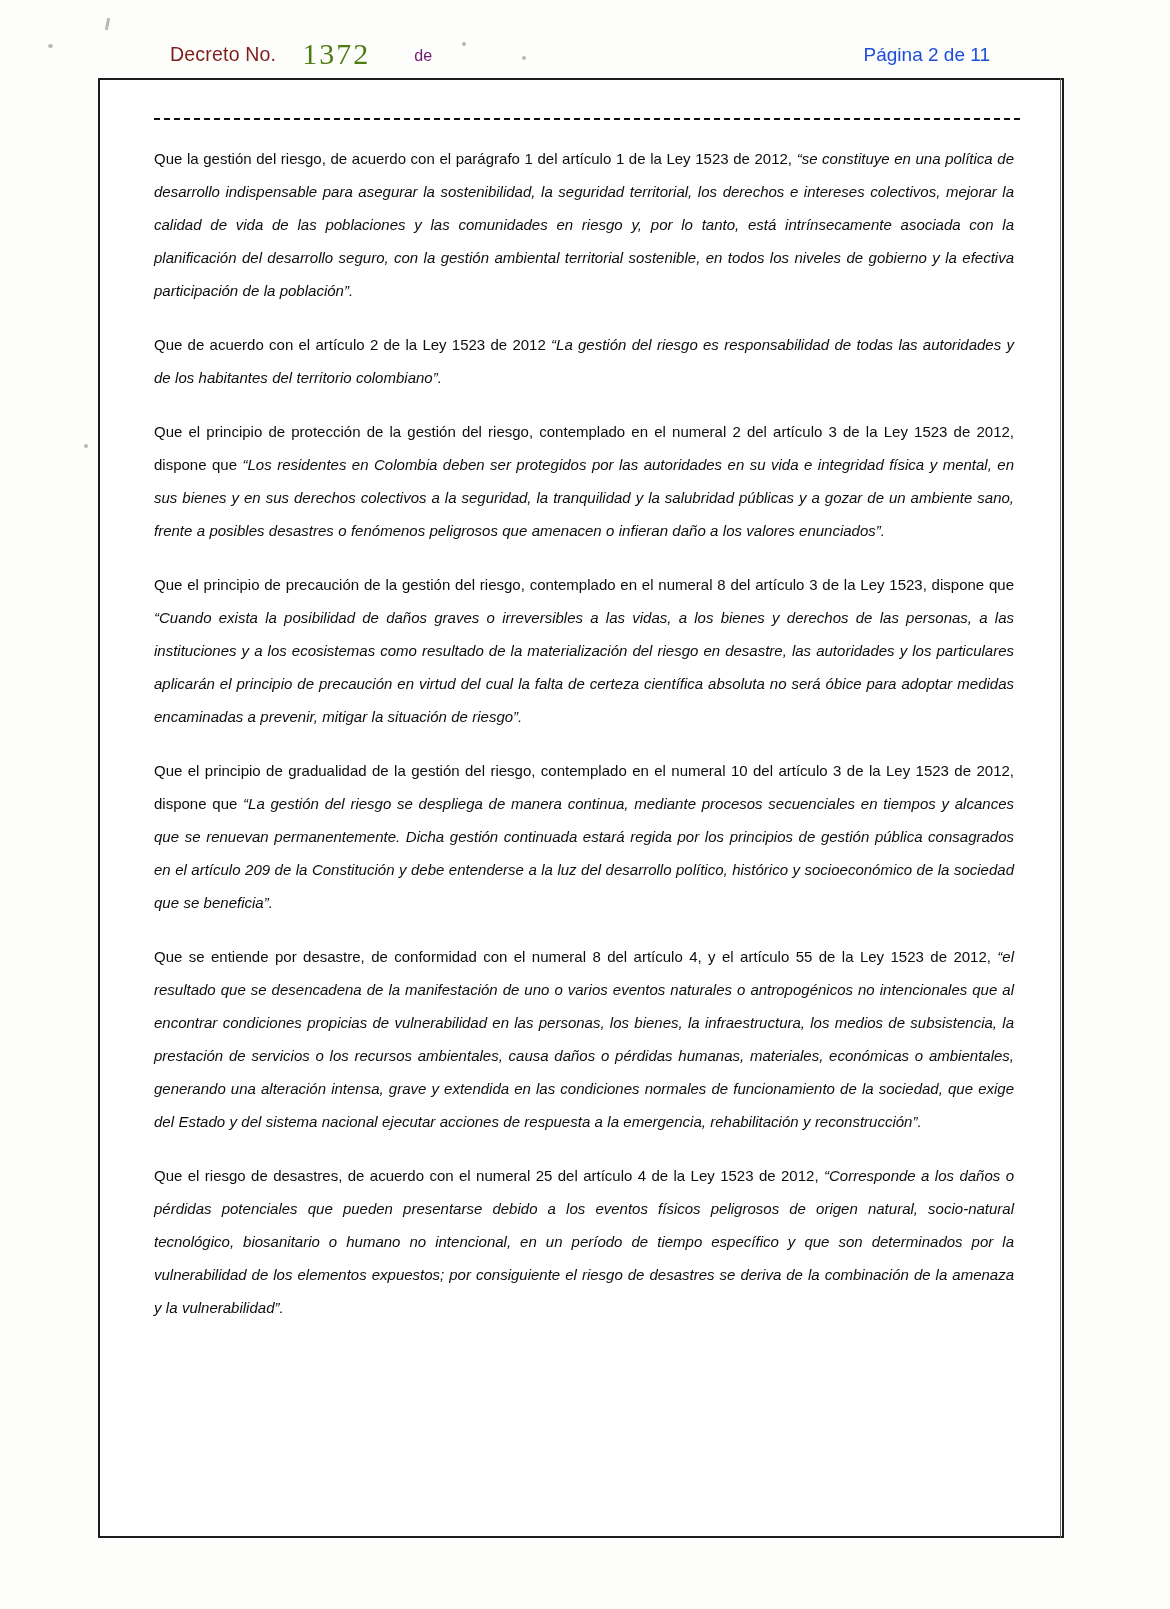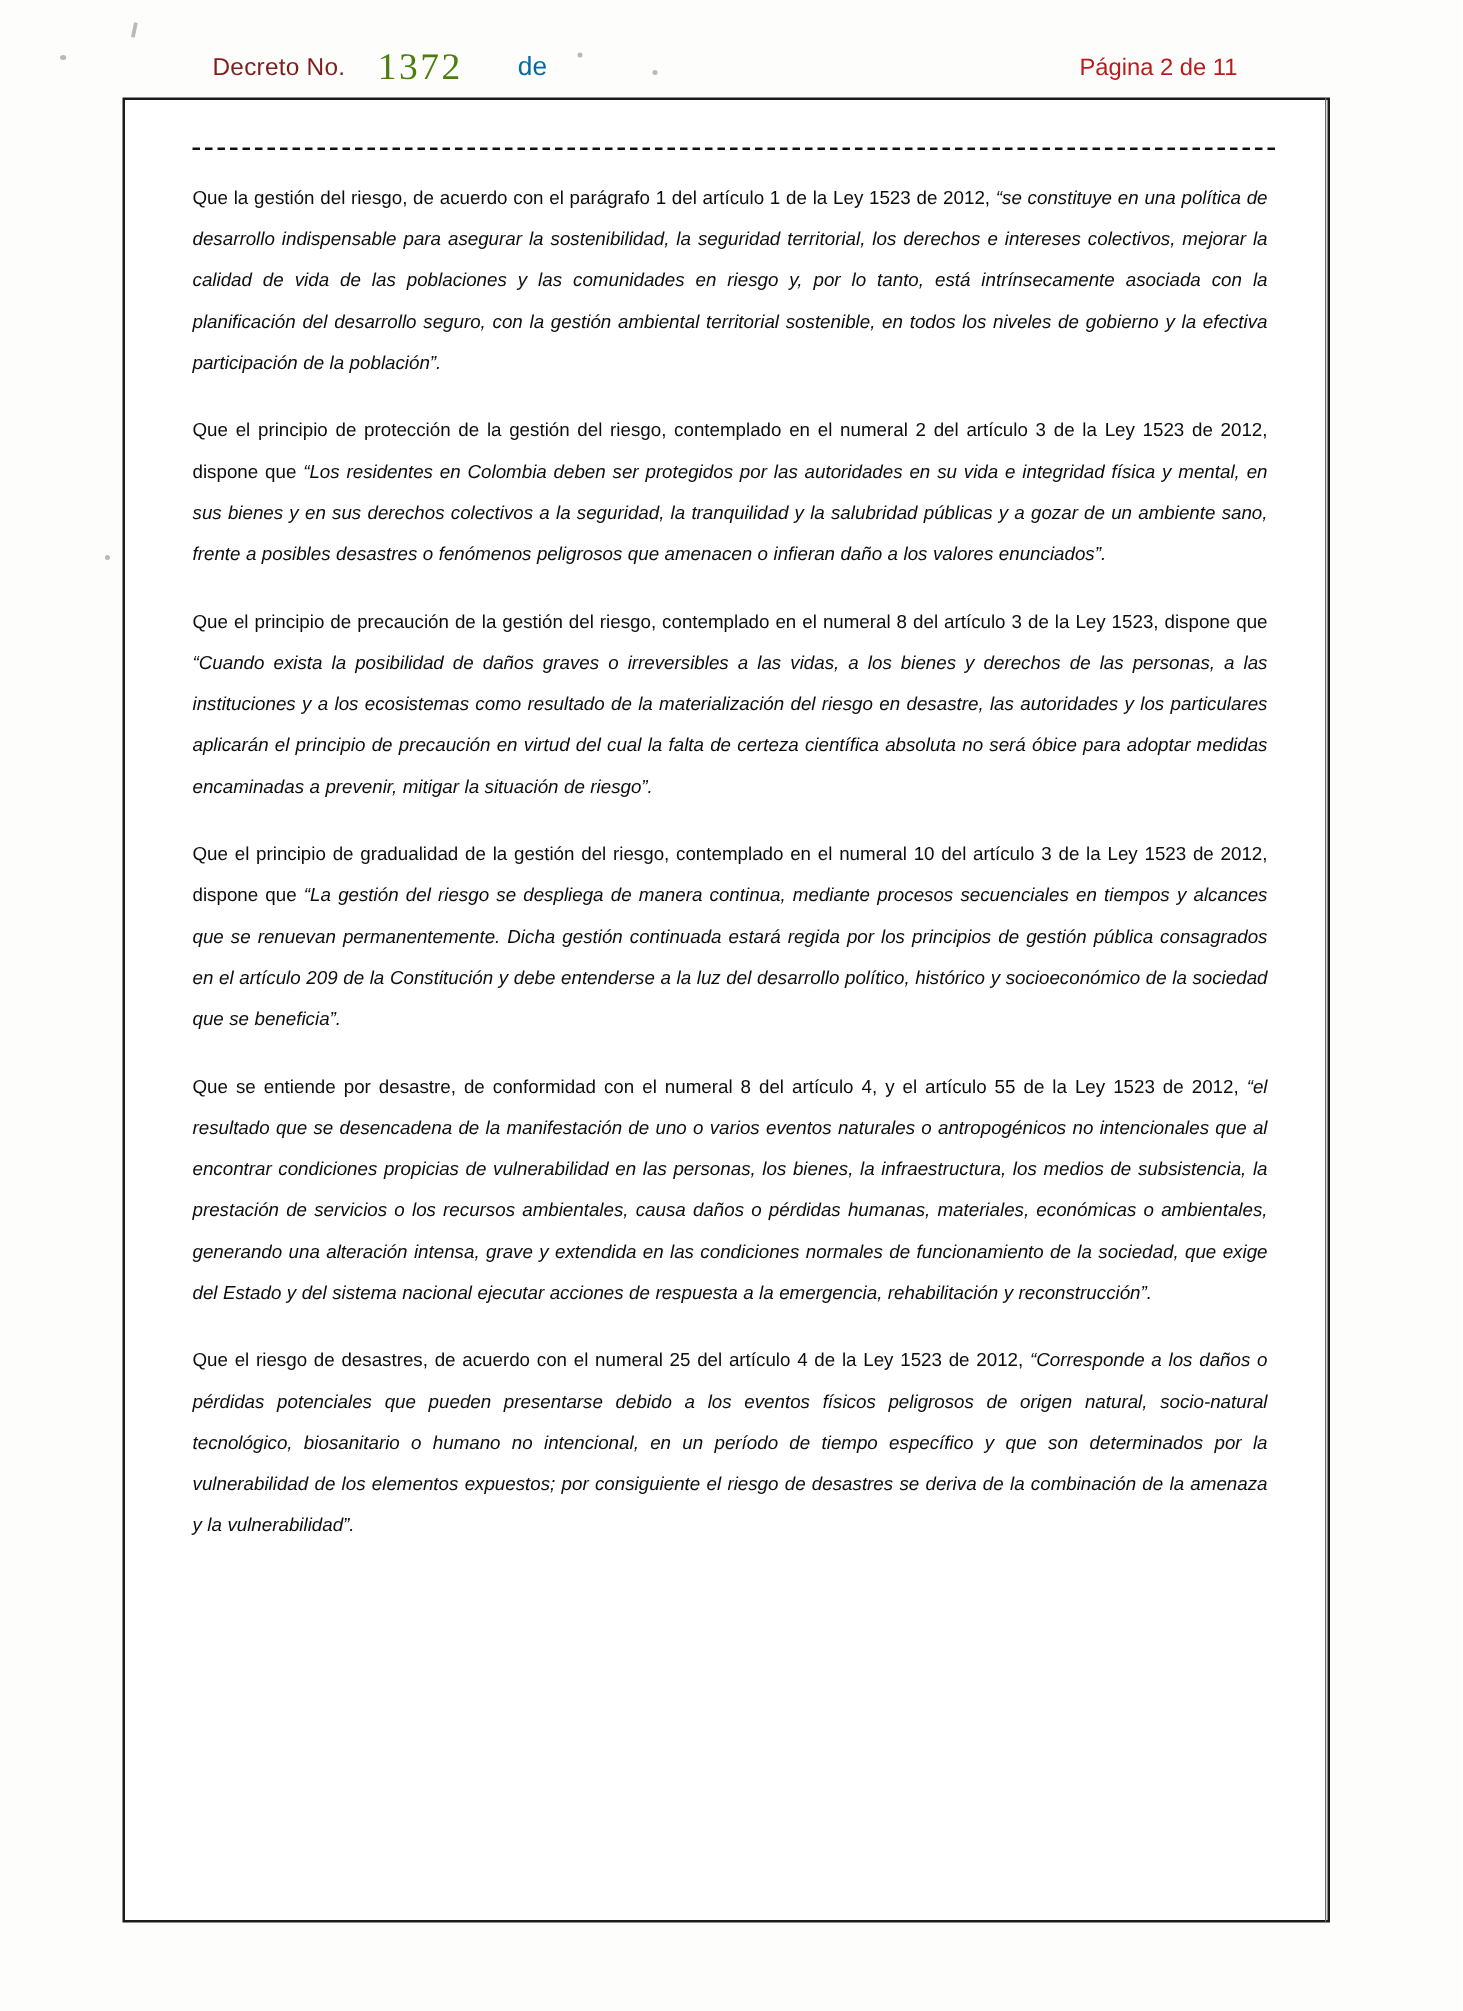--- a/index.html
+++ b/index.html
@@ -38,28 +38,28 @@
   .hdr-number {
     font-size: 30px;
     letter-spacing: 2px;
     margin-left: 26px;
     font-family: "Liberation Serif", serif;
     color: #4d7c0f;
     position: relative;
     top: 3px;
   }
   .hdr-de {
-    font-size: 21px;
+    font-size: 16px;
     margin-left: 44px;
-    color: #0369a1;
+    color: #701a75;
   }
   .hdr-page {
     font-size: 19px;
     margin-left: auto;
-    color: #b91c1c;
+    color: #1d4ed8;
   }
   
   .frame {
     position: absolute;
     left: 98px;
     top: 78px;
     width: 966px;
     height: 1460px;
     border: 2px solid #1b1b1b;
     box-sizing: border-box;
@@ -142,20 +142,23 @@
 
   <div class="content">
 
 
     <div class="dashrule"></div>
 
     <p class="para">
       <span>Que la gestión del riesgo, de acuerdo con el parágrafo 1 del artículo 1 de la Ley 1523 de 2012, </span><span class="it">“se constituye en una política de desarrollo indispensable para asegurar la sostenibilidad, la seguridad territorial, los derechos e intereses colectivos, mejorar la calidad de vida de las poblaciones y las comunidades en riesgo y, por lo tanto, está intrínsecamente asociada con la planificación del desarrollo seguro, con la gestión ambiental territorial sostenible, en todos los niveles de gobierno y la efectiva participación de la población”.</span>
     </p>
 
+    <p class="para">
+      <span>Que de acuerdo con el artículo 2 de la Ley 1523 de 2012 </span><span class="it">“La gestión del riesgo es responsabilidad de todas las autoridades y de los habitantes del territorio colombiano”.</span>
+    </p>
 
     <p class="para">
       <span>Que el principio de protección de la gestión del riesgo, contemplado en el numeral 2 del artículo 3 de la Ley 1523 de 2012, dispone que </span><span class="it">“Los residentes en Colombia deben ser protegidos por las autoridades en su vida e integridad física y mental, en sus bienes y en sus derechos colectivos a la seguridad, la tranquilidad y la salubridad públicas y a gozar de un ambiente sano, frente a posibles desastres o fenómenos peligrosos que amenacen o infieran daño a los valores enunciados”.</span>
     </p>
 
     <p class="para">
       <span>Que el principio de precaución de la gestión del riesgo, contemplado en el numeral 8 del artículo 3 de la Ley 1523, dispone que </span><span class="it">“Cuando exista la posibilidad de daños graves o irreversibles a las vidas, a los bienes y derechos de las personas, a las instituciones y a los ecosistemas como resultado de la materialización del riesgo en desastre, las autoridades y los particulares aplicarán el principio de precaución en virtud del cual la falta de certeza científica absoluta no será óbice para adoptar medidas encaminadas a prevenir, mitigar la situación de riesgo”.</span>
     </p>
 
     <p class="para">

